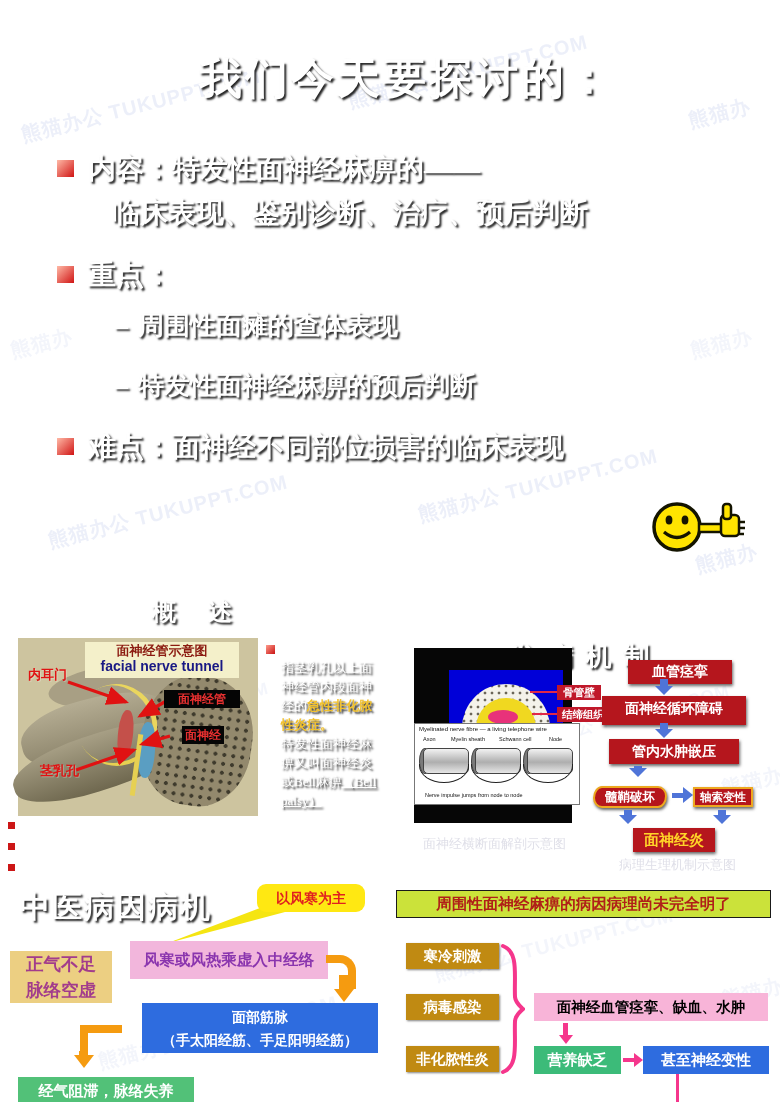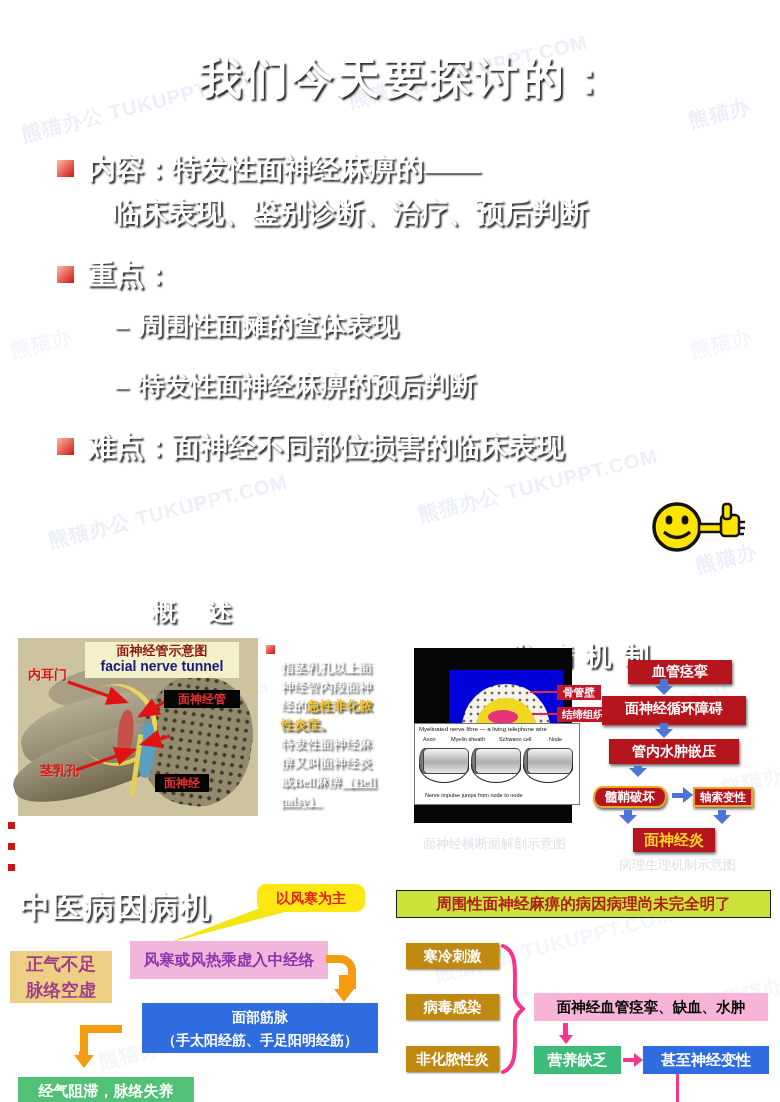--- a/index.html
+++ b/index.html
@@ -180,21 +180,21 @@
             </marker>
           </defs>
         <line x1="50" y1="44" x2="108" y2="64" stroke="#e01212" stroke-width="3.2" marker-end="url(#ah)"></line>
         <line x1="150" y1="62" x2="122" y2="78" stroke="#e01212" stroke-width="3.2" marker-end="url(#ah)"></line>
         <line x1="152" y1="98" x2="124" y2="106" stroke="#e01212" stroke-width="3.2" marker-end="url(#ah)"></line>
         <line x1="58" y1="132" x2="116" y2="112" stroke="#e01212" stroke-width="3.2" marker-end="url(#ah)"></line>
       </svg>
 
       <span class="anat-lbl" style="left:10px;top:28px;">内耳门</span>
       <span class="bkbox" style="left:146px;top:52px;width:76px;">面神经管</span>
-      <span class="bkbox" style="left:137px;top:88px;width:54px;margin-top:48px;">面神经</span>
+      <span class="bkbox" style="left:164px;top:88px;width:42px;">面神经</span>
       <span class="anat-lbl" style="left:22px;top:124px;">茎乳孔</span>
     </div>
 
     <div class="s2-col tsh">
       <span class="sq9"></span>
       <div style="padding-left:15px;margin-top:18px;"><span>指茎乳孔以上面神经管内段面神经的</span><span class="gold">急性非化脓性炎症。</span></div>
       <div style="padding-left:15px;"><span>特发性面神经麻痹又叫面神经炎或Bell麻痹</span><span class="ulink">（Bell palsy）</span></div>
     </div>
 
     <div class="fact" style="top:230px;"><span class="fsq"></span><span>颅神经疾病中面神经病变所致的面神经麻痹症状最常见；</span></div>

